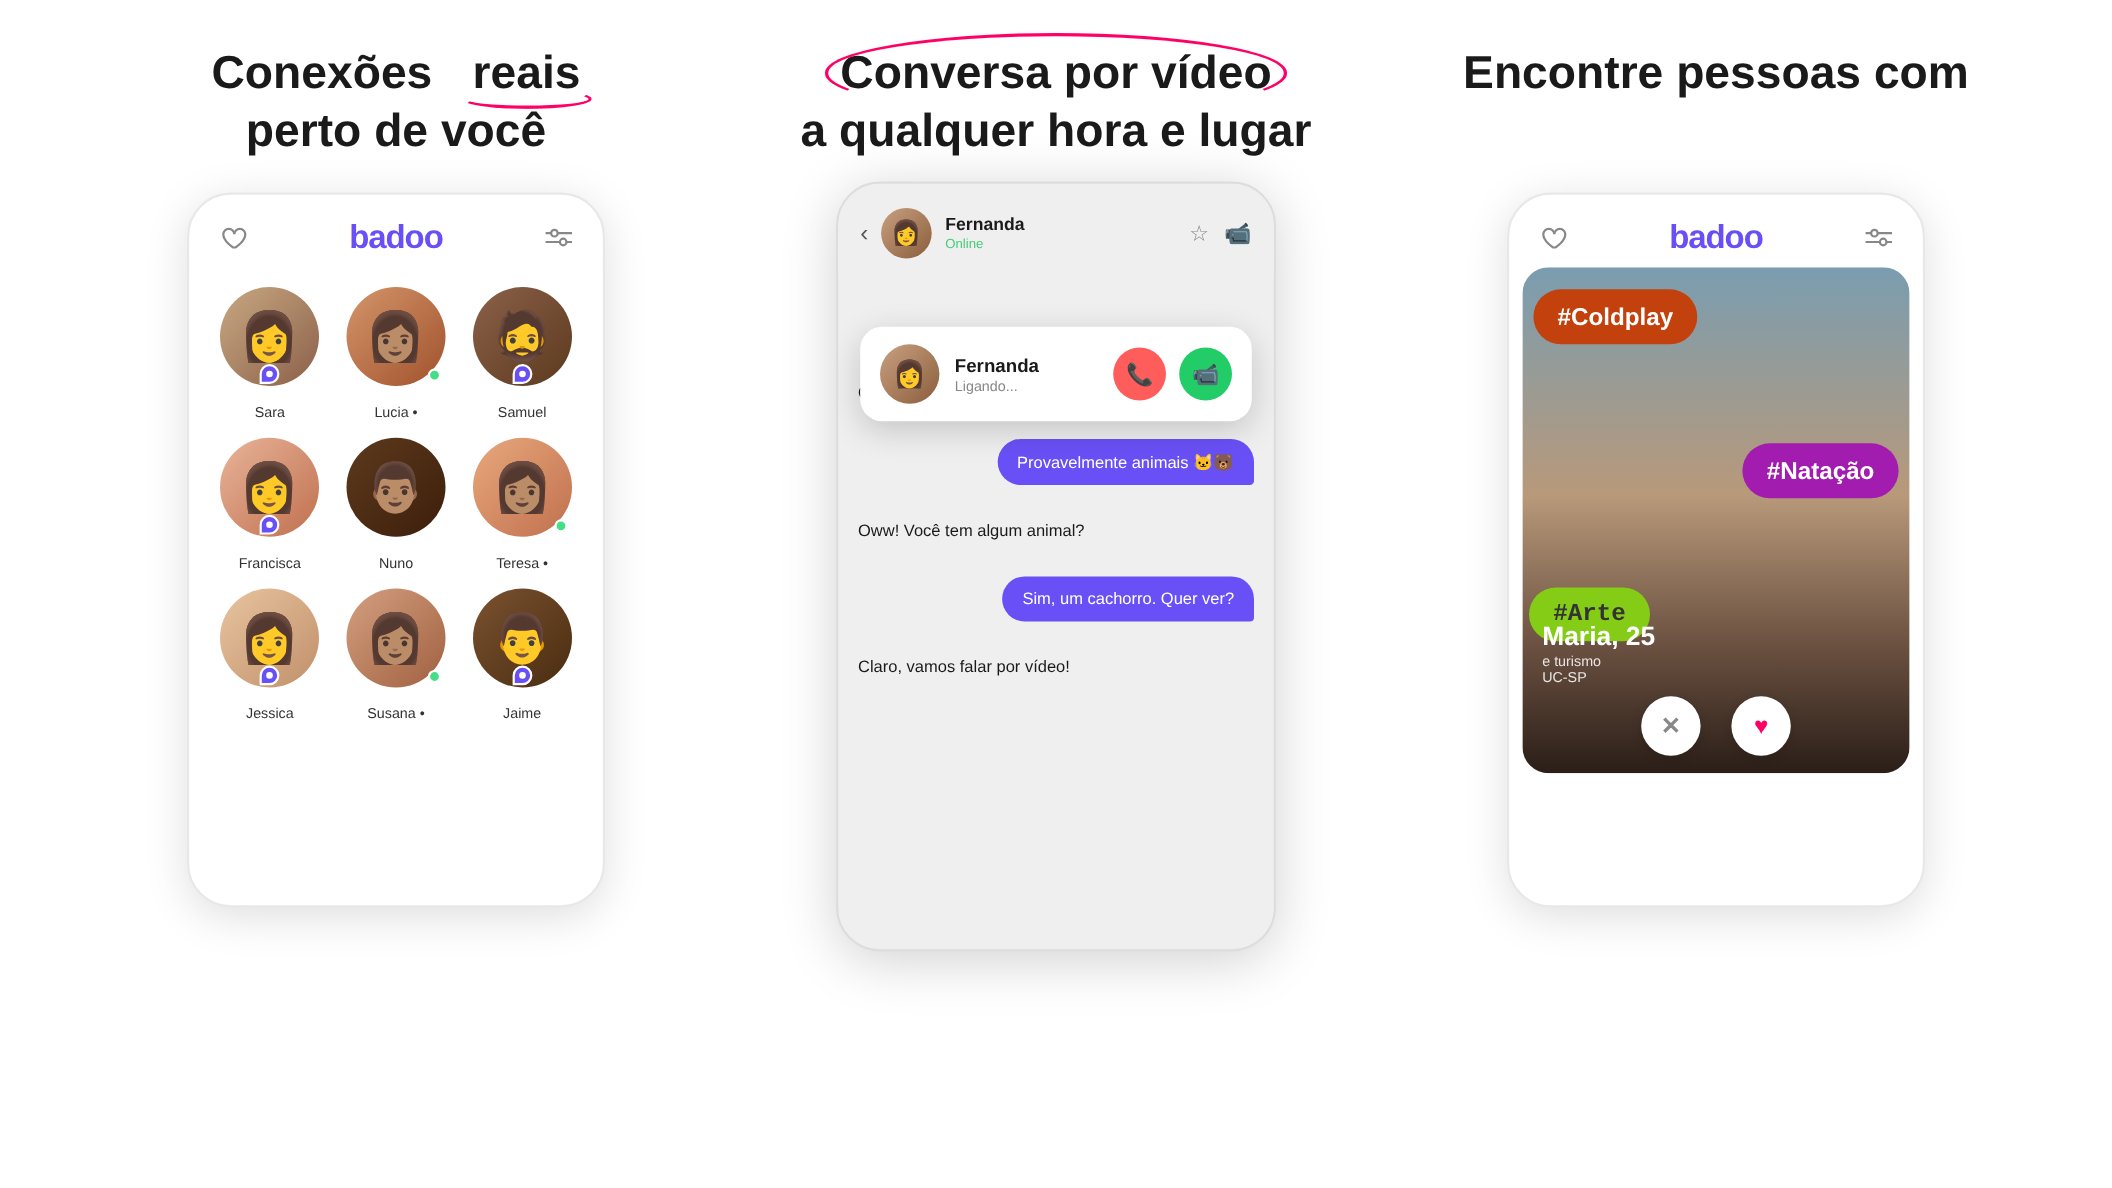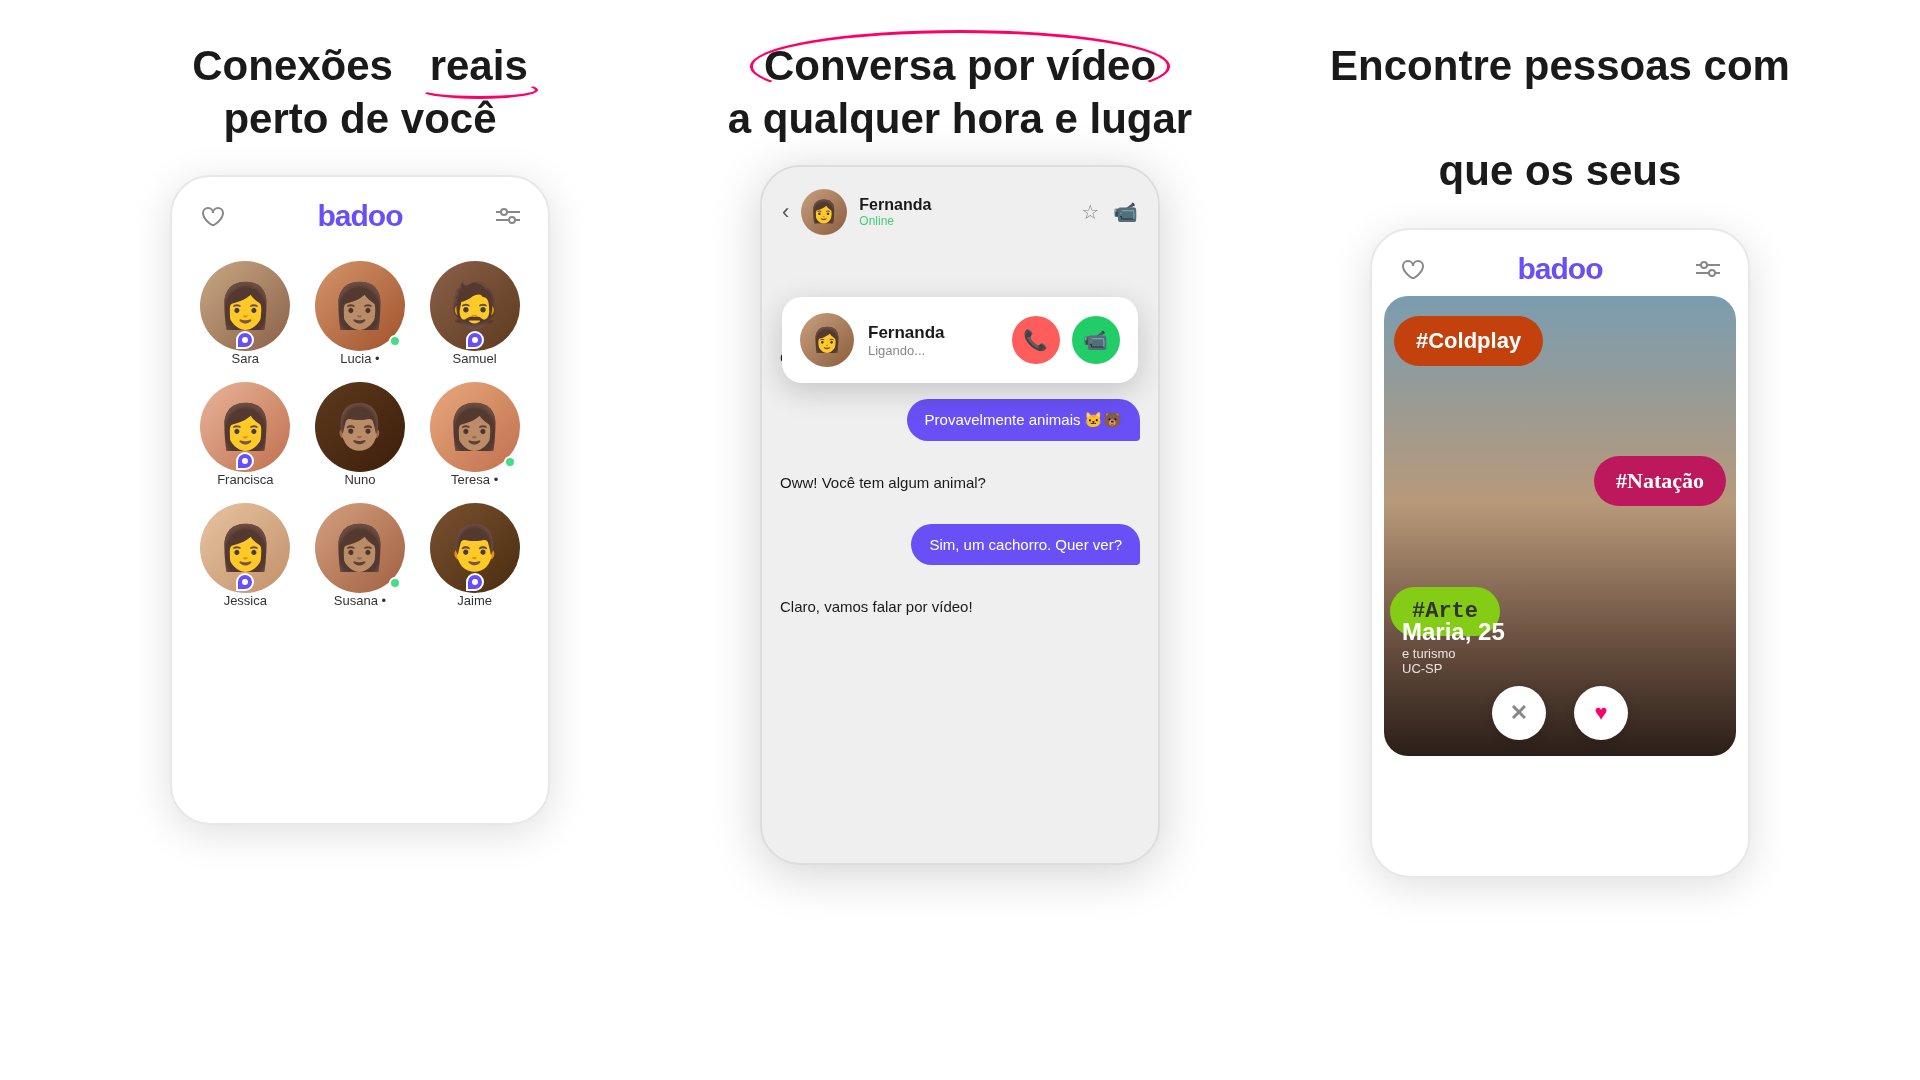--- a/index.html
+++ b/index.html
@@ -202,21 +202,21 @@
       border-radius: 50%;
       position: absolute;
       bottom: 4px;
       right: 4px;
       border: 2px solid white;
     }
 
     .person-name {
       font-size: 13px;
       color: #333;
-      margin-top: 0;
+      margin-top: 16px;
       font-weight: 500;
     }
 
     
     .chat-phone {
       width: 400px;
       min-height: 700px;
       background: #f0efef;
       border-radius: 40px;
       box-shadow: 0 8px 50px rgba(0,0,0,0.18);
@@ -416,23 +416,22 @@
     .tag-coldplay {
       top: 20px;
       left: 10px;
       background: #c2410c;
       color: white;
     }
 
     .tag-natacao {
       top: 160px;
       right: 10px;
-      background: #be185d;
+      background: #a21caf;
       color: white;
-      font-family: Liberation Serif, serif;
     }
 
     .tag-arte {
       bottom: 120px;
       left: 6px;
       background: #84cc16;
       color: #333;
       font-family: Liberation Mono, monospace;
     }
 
@@ -645,21 +644,20 @@
           </button>
         </div>
       </div>
     </div>
   </div>
 
   <div class="column">
     <div class="heading">
       <span>Encontre pessoas com</span><br>
       <br>
-      <span>que os seus</span>
     </div>
 
     <div class="right-phone">
       <div class="right-phone-header">
         <div class="heart-icon">
           <svg width="26" height="26" viewBox="0 0 26 26" fill="none">
             <path d="M13 22s-9-5.5-9-12a5 5 0 0110 0 5 5 0 0110 0c0 6.5-9 12-9 12-1 0-1 0-2 0z" stroke="#888" stroke-width="2" fill="none"></path>
           </svg>
         </div>
         <div class="badoo-logo">badoo</div>

